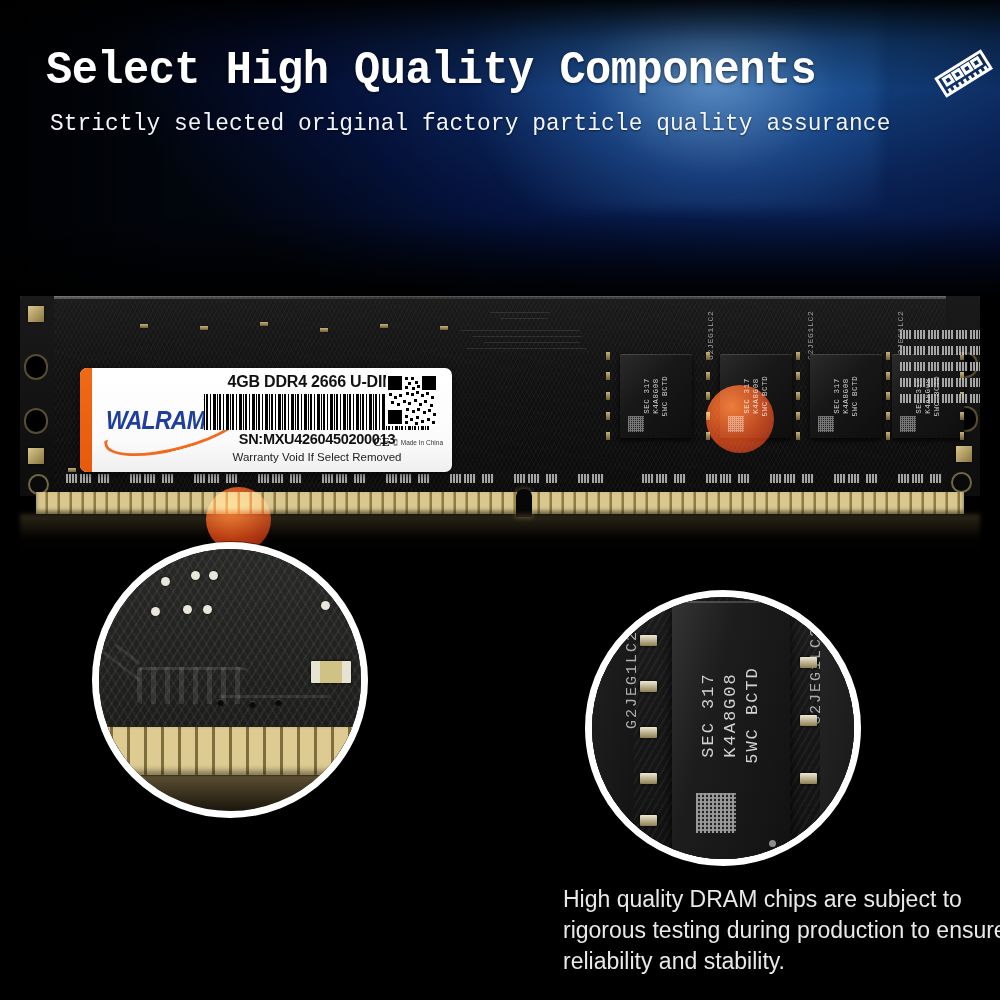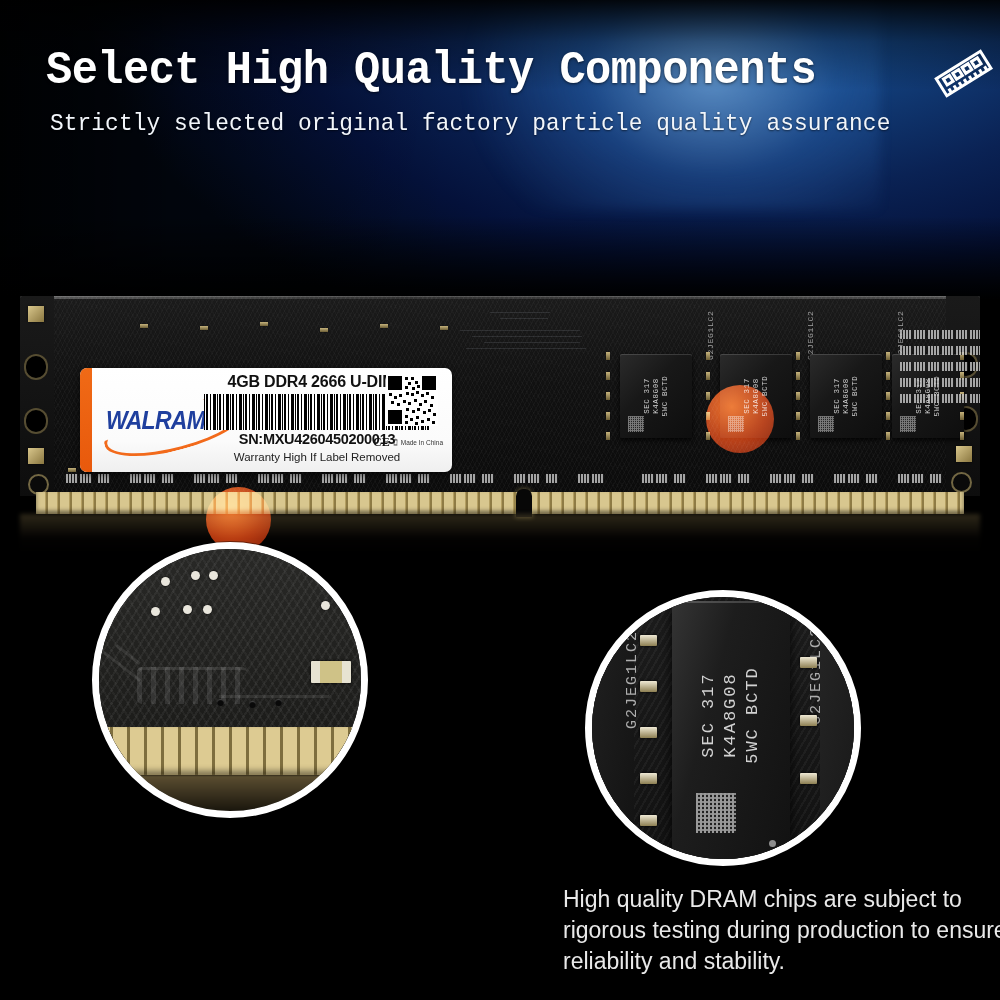--- a/index.html
+++ b/index.html
@@ -538,21 +538,21 @@
         <div class="orange-bar"></div>
 
         <div class="brand">
           <div class="brand-swoosh"></div>
           <div class="brand-txt">WALRAM</div>
         </div>
 
         <div class="spec">4GB DDR4 2666 U-DIMM</div>
         <div class="barcode"></div>
         <div class="sn">SN:MXU4260450200013</div>
-        <div class="warn">Warranty High If Label Removed</div>
+        <div class="warn">Warranty Void If Select Removed</div>
 
         <svg class="qr" viewBox="0 0 52 52">
           <rect width="52" height="52" fill="#fff"></rect>
           <g fill="#000">
             <path d="M2 2h14v14H2z M5 5h8v8H5z"></path>
             <path d="M36 2h14v14H36z M39 5h8v8H39z"></path>
             <path d="M2 36h14v14H2z M5 39h8v8H5z"></path>
             <rect x="19" y="3" width="3" height="3"></rect>
               <rect x="25" y="3" width="3" height="3"></rect>
             <rect x="22" y="8" width="3" height="3"></rect>

